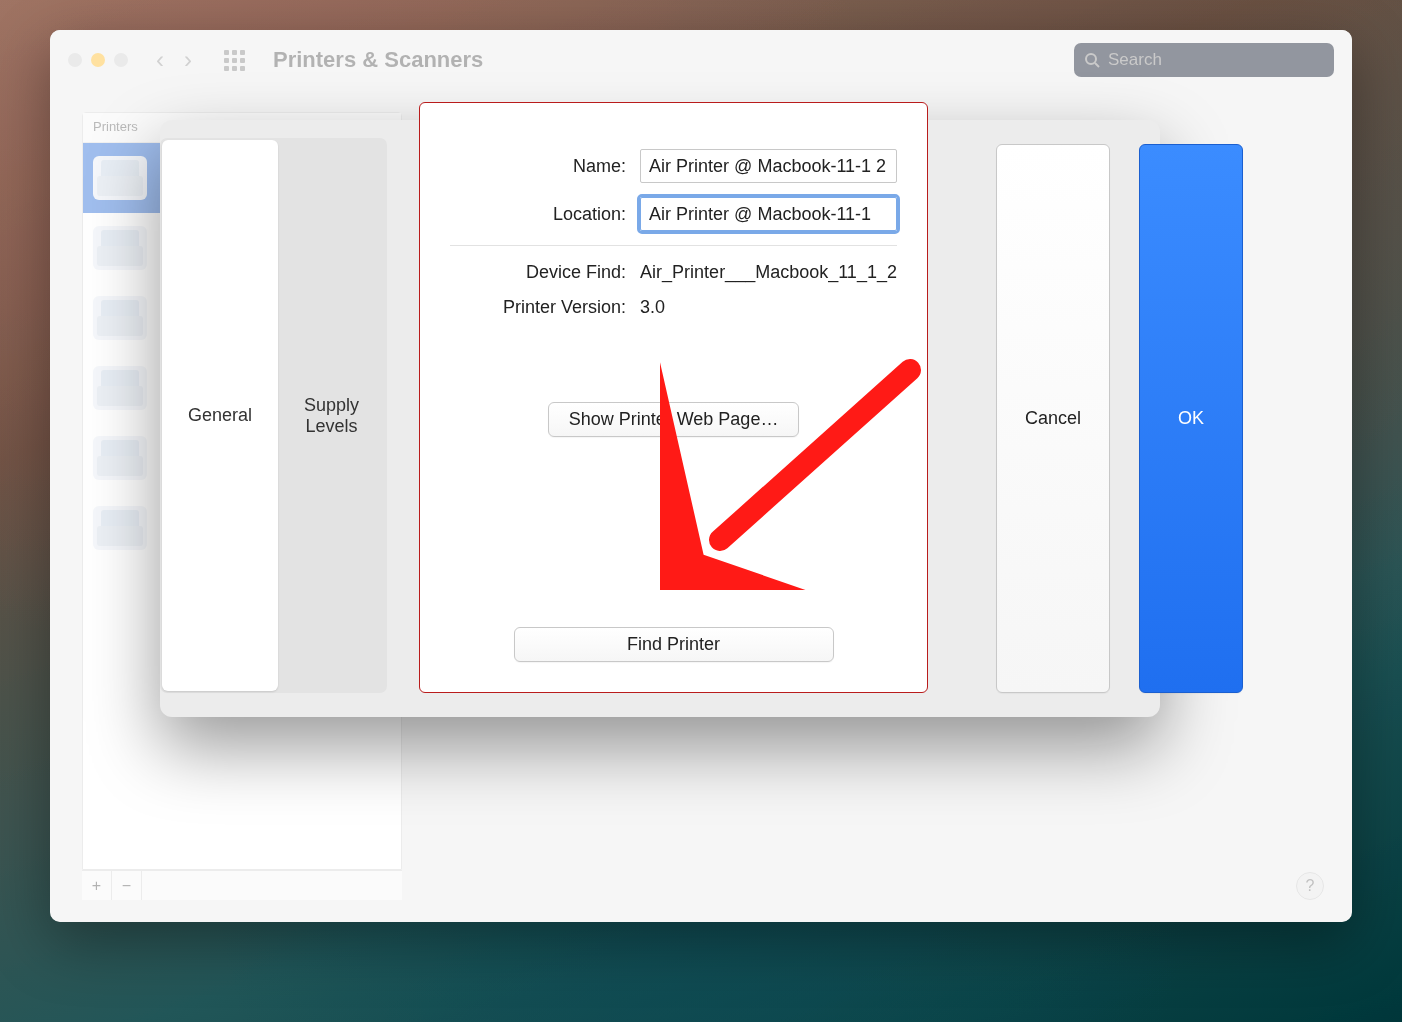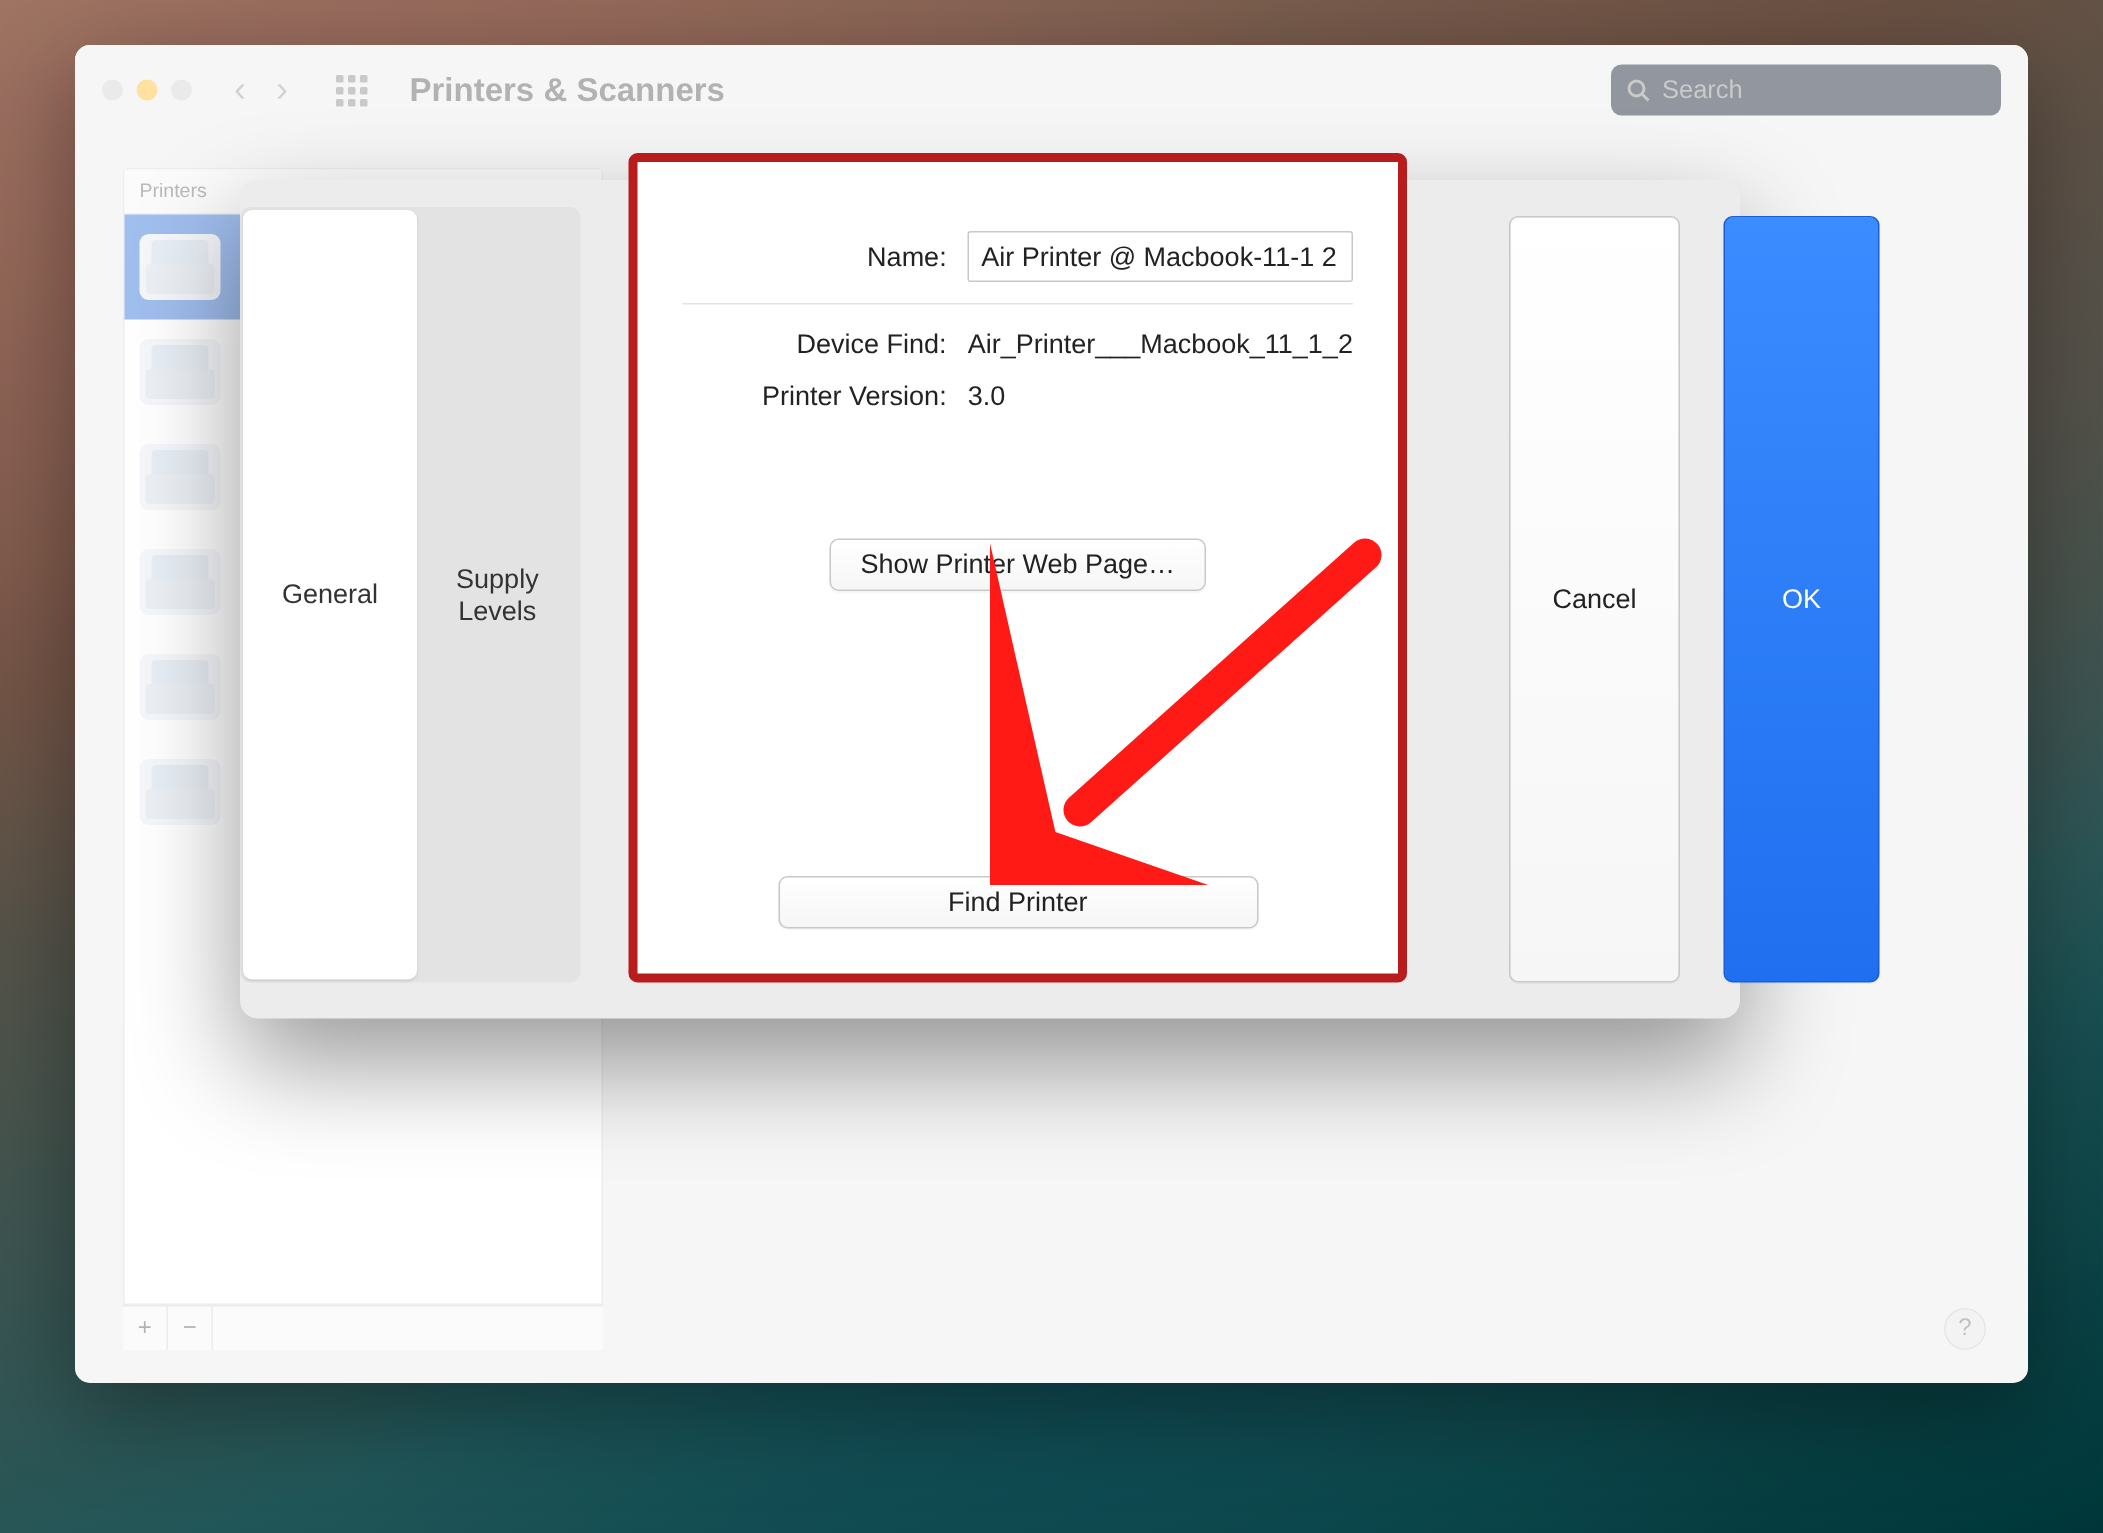--- a/index.html
+++ b/index.html
@@ -136,21 +136,21 @@
       border:none; background:transparent; padding: 6px 26px;
       font-size:18px; color:#333; border-radius:6px; cursor:pointer;
     }
     .tab-segment button.active {
       background:#fff; box-shadow: 0 1px 2px rgba(0,0,0,0.12);
     }
 
     .panel {
       margin: -18px 32px 0 32px;
       padding: 46px 30px 30px 30px;
-      background:#fff; border:6px solid #b91c1c; border-radius:6px;
+      background:#fff; border:1px solid #b91c1c; border-radius:6px;
     }
 
     .row { display:flex; align-items:center; margin-bottom: 14px; }
     .row .lbl { flex: 0 0 190px; text-align:right; padding-right: 14px; font-size:18px; color:#222; }
     .row .val { flex:1; font-size:18px; color:#222; }
     .row input.txt {
       flex:1; height:34px; font-size:18px; padding: 2px 8px;
       border:1px solid #c8c8c8; border-radius:2px; background:#fff; color:#222;
       font-family:inherit;
     }
@@ -276,20 +276,24 @@
     <div class="tab-segment">
       <button class="active">General</button>
       <button>Supply Levels</button>
     </div>
   </div>
 
   <div class="panel">
     <div class="row">
       <div class="lbl">Name:</div>
       <input type="text" class="txt" value="Air Printer @ Macbook-11-1 2" style="">
+    </div>
+    <div class="row">
+      <div class="lbl">Location:</div>
+      <input type="text" class="txt focused" value="Air Printer @ Macbook-11-1" style="">
     </div>
 
     <hr class="sep">
 
     <div class="row">
       <div class="lbl">Device Find:</div>
       <div class="val">Air_Printer___Macbook_11_1_2</div>
     </div>
     <div class="row">
       <div class="lbl">Printer Version:</div>

